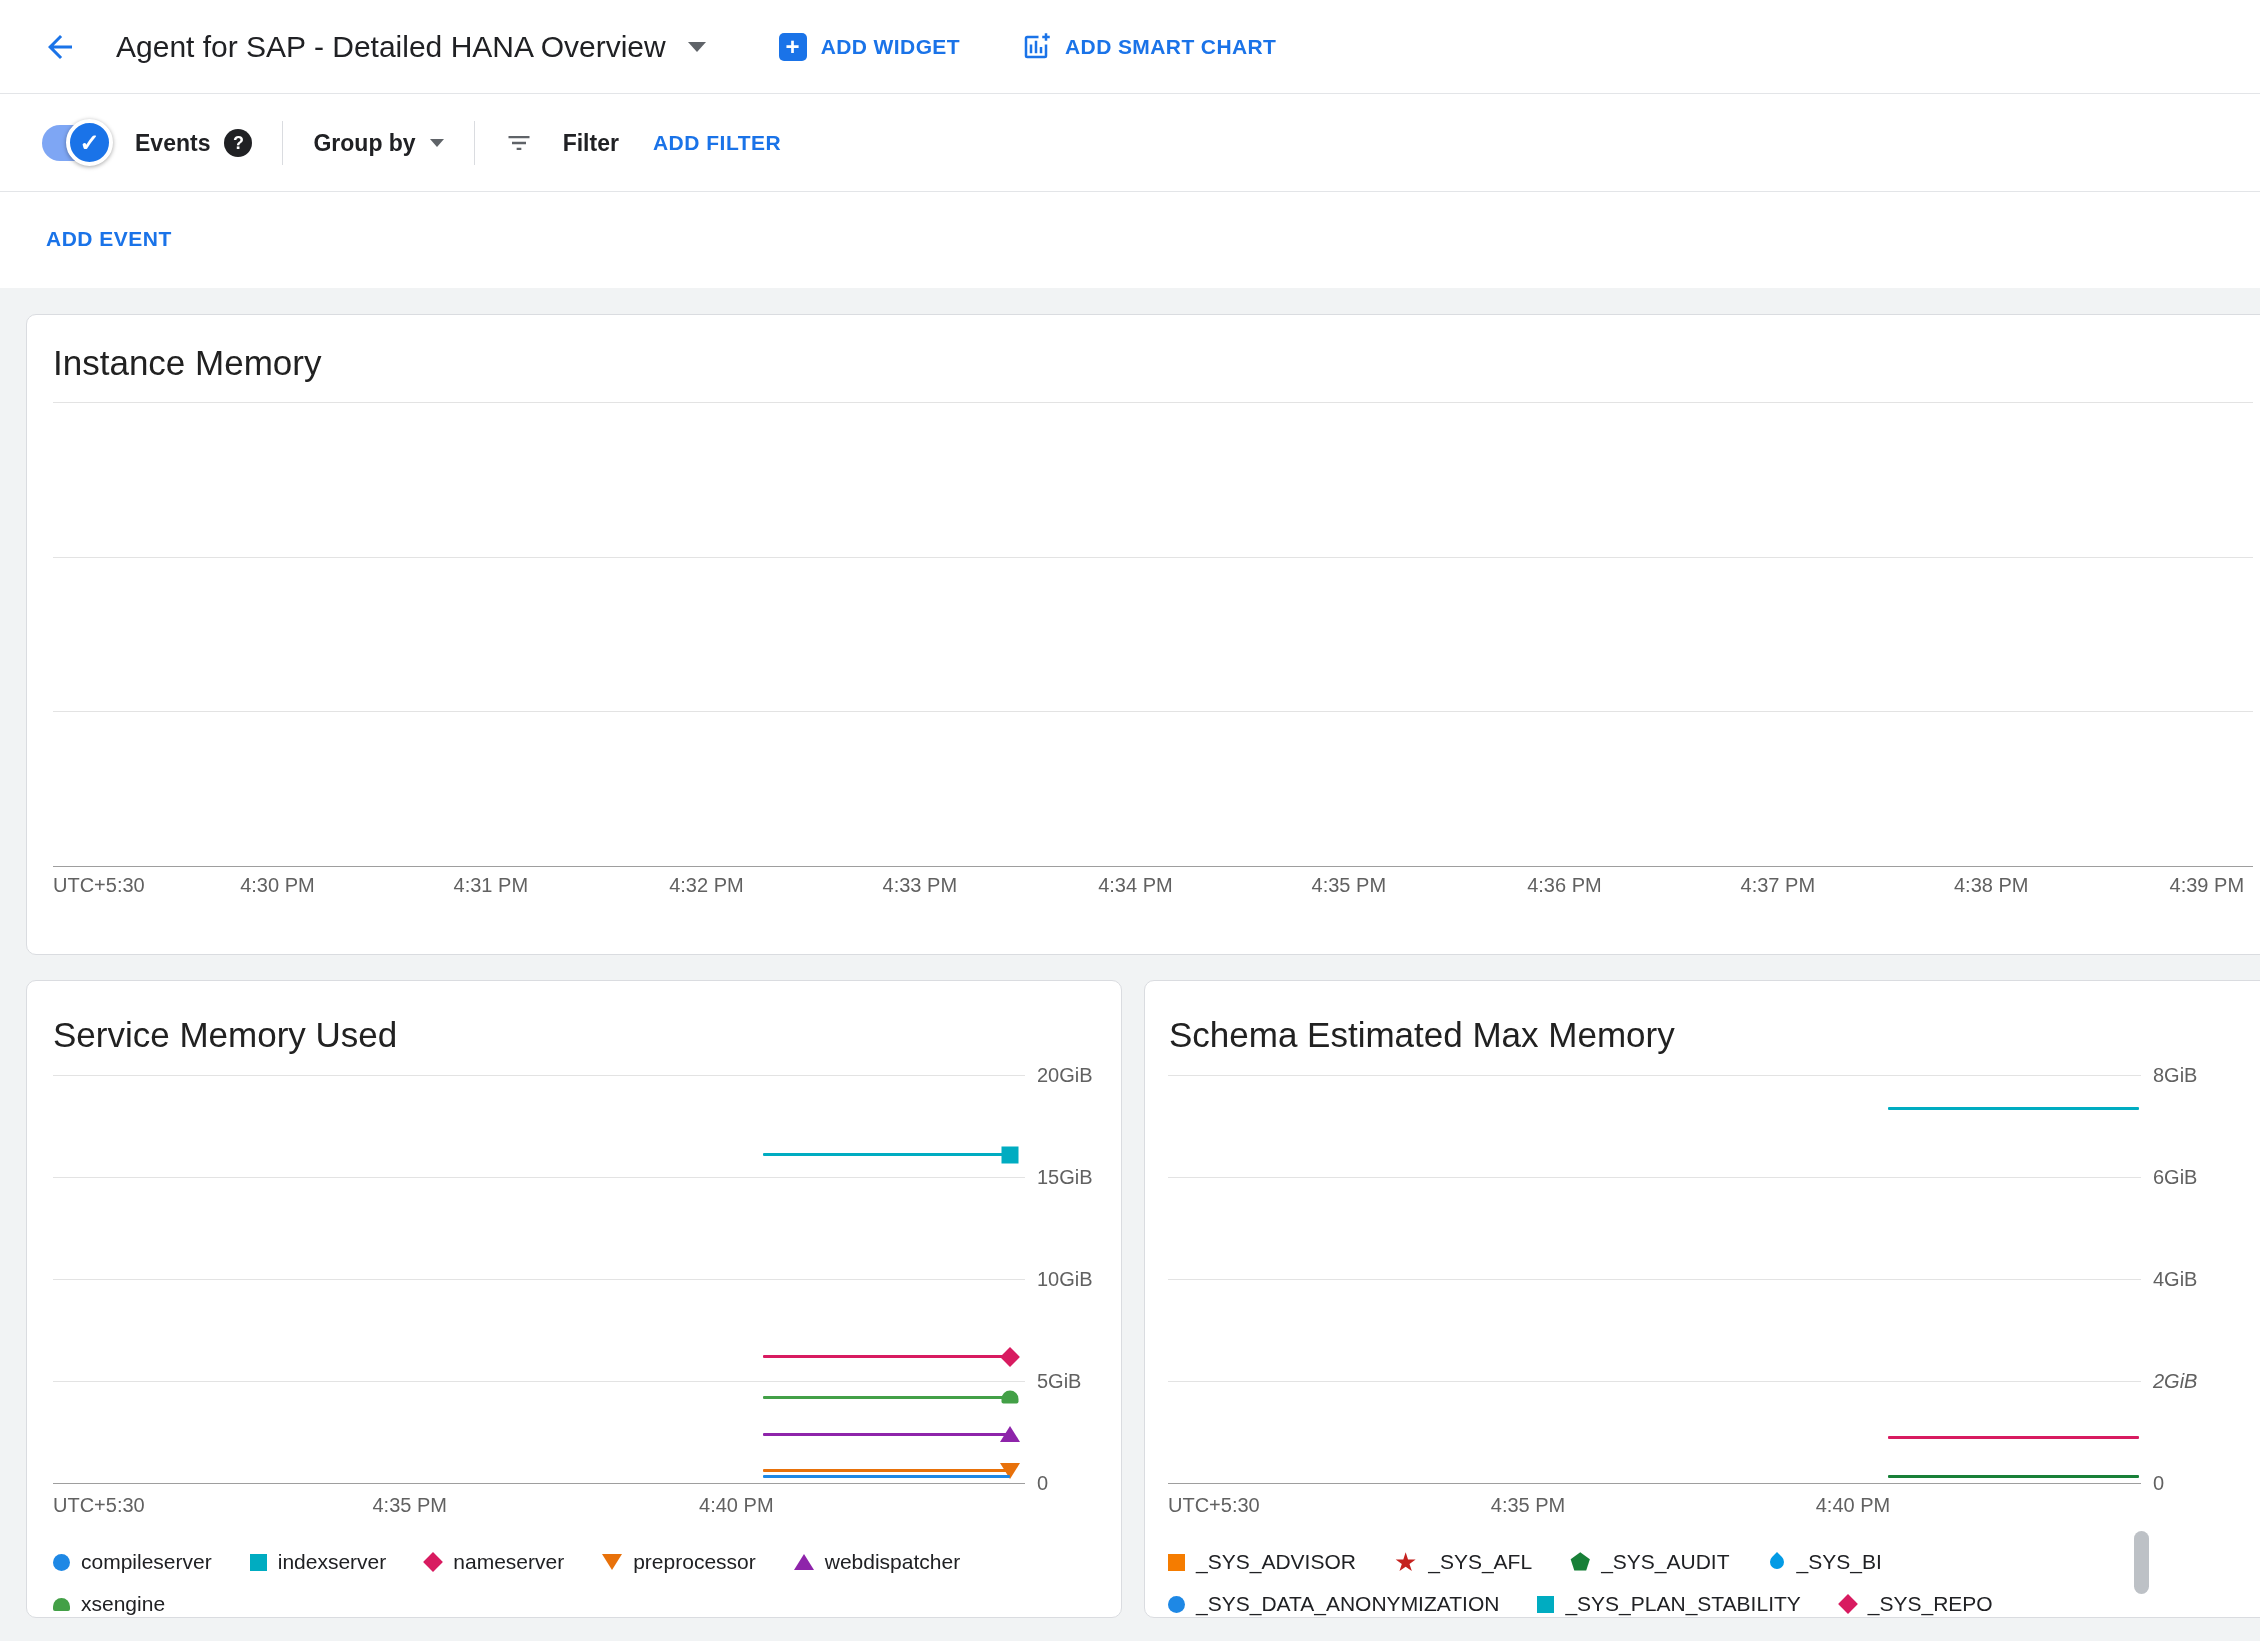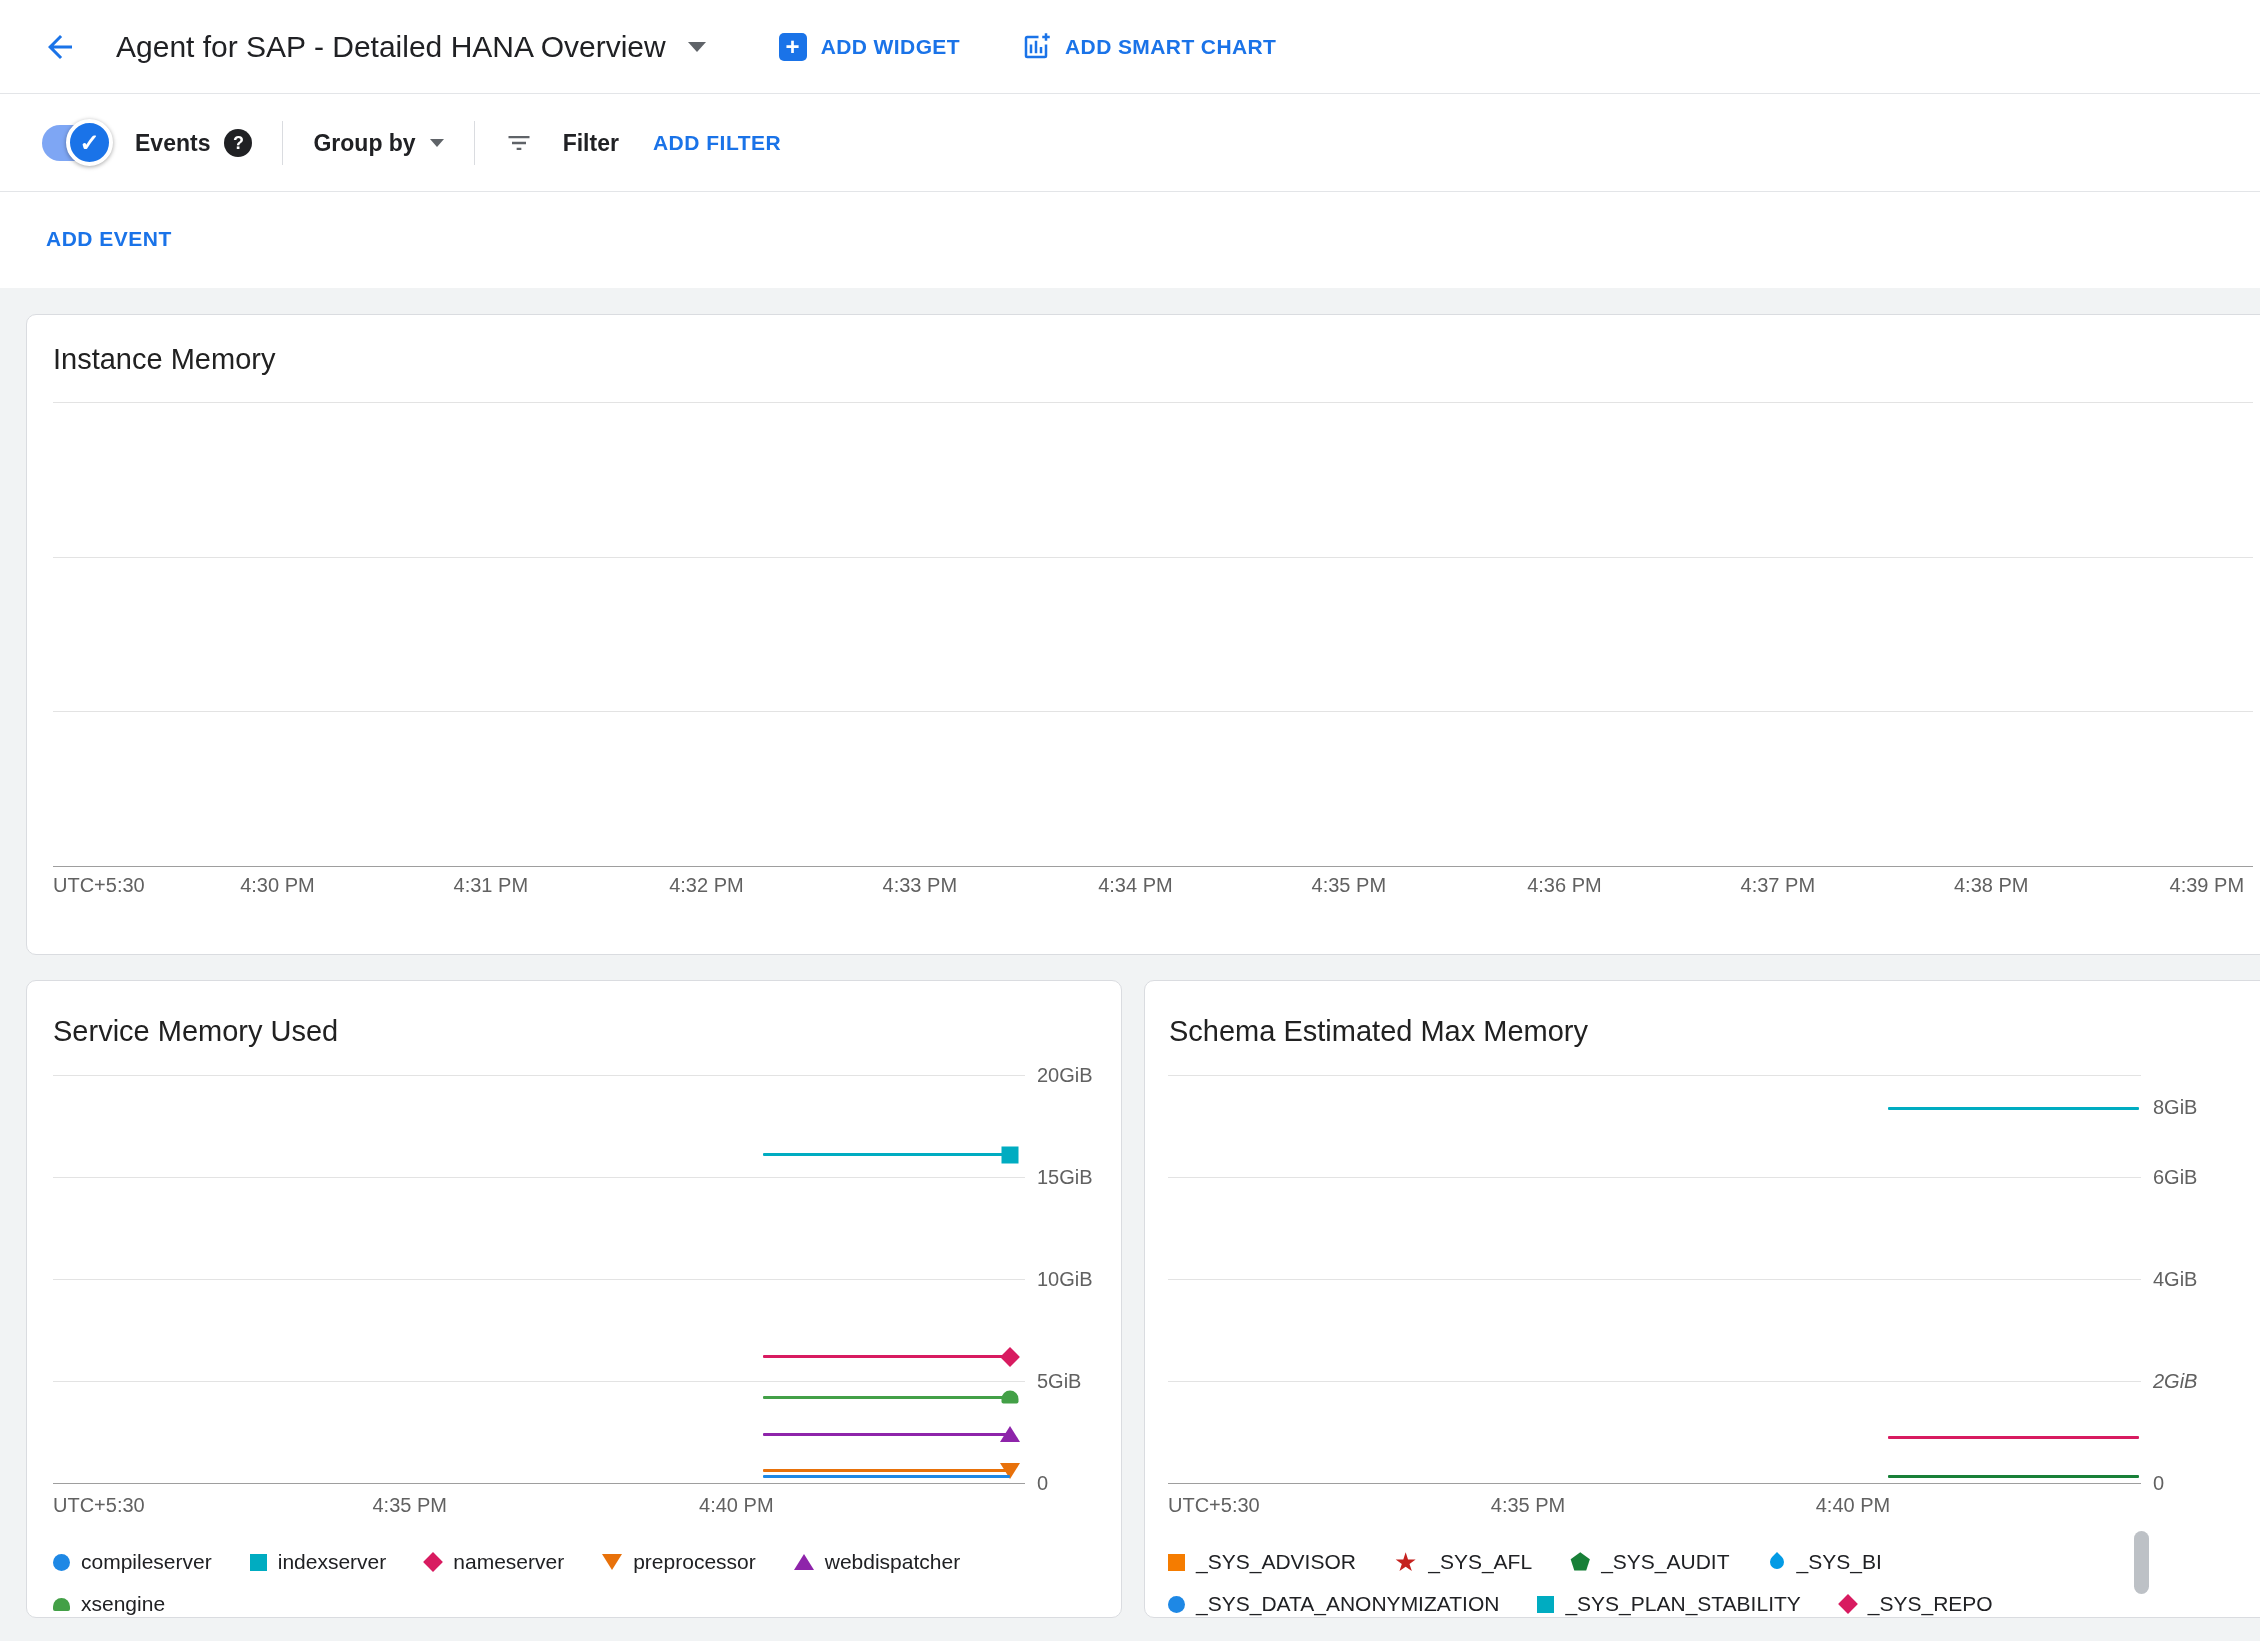--- a/index.html
+++ b/index.html
@@ -32,21 +32,21 @@
 
 
 .eventbar{position:absolute;top:193px;left:0;right:0;height:92px;display:flex;align-items:center;padding:0 46px;background:#fff;z-index:3}
 
 
 .content{position:absolute;top:288px;left:0;right:0;bottom:0;background:#f1f3f4}
 .card{position:absolute;background:#fff;border:1px solid #dadce0;border-radius:10px}
 .card1{top:26px;left:26px;right:-16px;height:641px}
 .card2{top:692px;left:26px;width:1096px;height:638px}
 .card3{top:692px;left:1144px;right:-16px;height:638px}
-.ctitle{position:absolute;font-size:29px;font-weight:400;color:#212121;white-space:nowrap}
+.ctitle{position:absolute;font-size:35px;font-weight:400;color:#212121;white-space:nowrap}
 .card1 .ctitle{left:26px;top:28px}
 .card2 .ctitle{left:26px;top:34px}
 .card3 .ctitle{left:24px;top:34px}
 
 .plot{position:absolute;overflow:visible}
 .card1 .plot{left:26px;right:22px;top:87px;height:464px}
 .card2 .plot{left:26px;top:94px;width:972px;height:408px}
 .card3 .plot{left:23px;top:94px;width:973px;height:408px}
 .gridline{position:absolute;left:0;right:0;height:1px;background:#e3e3e3}
 .gridline.axisline{background:#9e9e9e}
@@ -234,21 +234,21 @@
           <div class="gridline" style="top: 0%;"></div>
           <div class="gridline" style="top: 25%;"></div>
           <div class="gridline" style="top: 50%;"></div>
           <div class="gridline" style="top: 75%;"></div>
           <div class="gridline axisline" style="top: 100%;"></div>
           <div class="series-line" style="top: calc(8.125% - 1.5px); left: 74%; width: 25.8%; background: rgb(0, 172, 193);"></div>
           <div class="series-line" style="top: calc(88.75% - 1.5px); left: 74%; width: 25.8%; background: rgb(216, 27, 96);"></div>
           <div class="series-line" style="top: calc(98.5% - 1.5px); left: 74%; width: 25.8%; background: rgb(24, 128, 56);"></div>
         </div>
       <div class="ylabels">
-          <div class="y-tick" style="top: 0%; margin-top: 32px;">8GiB</div>
+          <div class="y-tick" style="top: 0%;">8GiB</div>
           <div class="y-tick" style="top: 25%;">6GiB</div>
           <div class="y-tick" style="top: 50%;">4GiB</div>
           <div class="y-tick" style="top: 75%; font-style: italic;">2GiB</div>
           <div class="y-tick" style="top: 100%;">0</div>
         </div>
       <div class="xlabels">
           <div class="x-tick tz" style="left: 0px;">UTC+5:30</div>
           <div class="x-tick" style="left: 37%;">4:35 PM</div>
           <div class="x-tick" style="left: 70.4%;">4:40 PM</div>
         </div>

